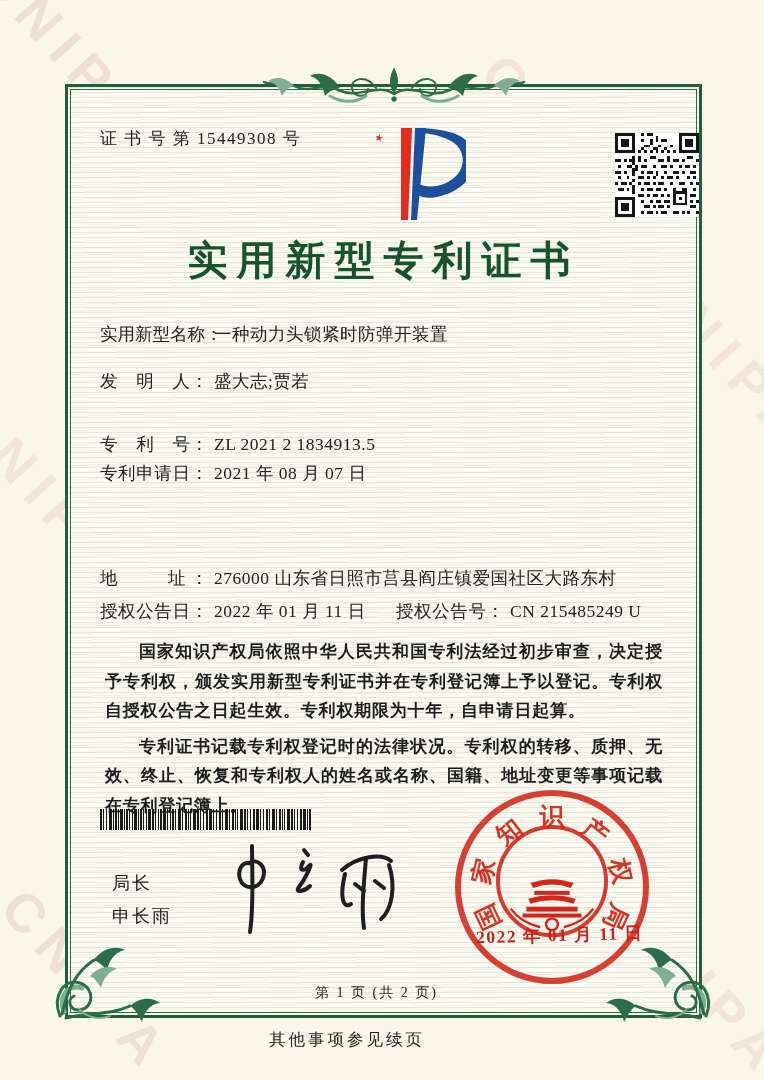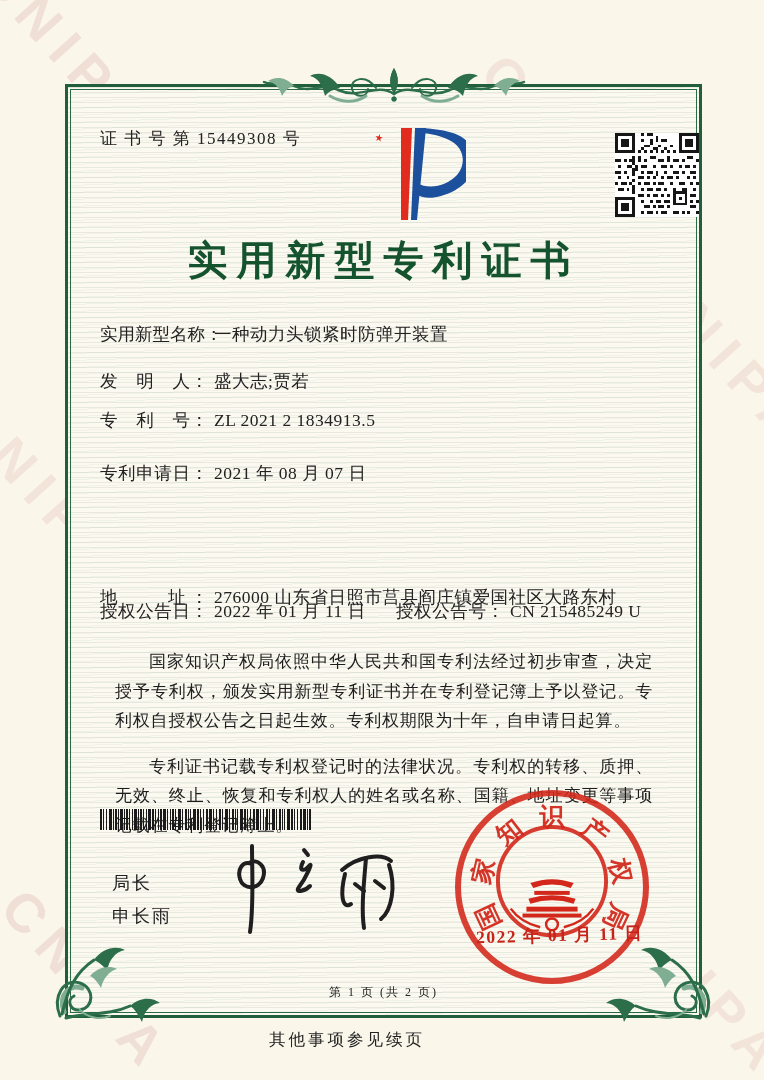--- a/index.html
+++ b/index.html
@@ -33,21 +33,21 @@
   .title{position:absolute;left:65px;top:233px;width:637px;text-align:center;
          font-size:40px;font-weight:bold;letter-spacing:9px;color:#14532d;}
 
   .field-row{position:absolute;left:100px;width:585px;font-size:17.5px;white-space:nowrap;color:#222;}
   .field-label{display:inline-block;width:108px;text-align:justify;text-align-last:justify;}
   .field-value{margin-left:6px;letter-spacing:.5px;}
   .pair2{position:absolute;left:296px;top:0;}
 
   .paragraphs{position:absolute;left:99px;top:631px;width:570px;font-size:17px;line-height:29.5px;
     text-align:justify;letter-spacing:.8px;color:#1d1d1d;}
-  .paragraphs p{margin:16px;text-indent:2em;}
+  .paragraphs p{margin:6px;text-indent:2em;font-weight:bold;}
 
   .barcode{position:absolute;left:100px;top:809px;width:212px;height:21px;}
   .signer-title{position:absolute;left:112px;top:871px;font-size:18px;letter-spacing:2px;}
   .signer-name{position:absolute;left:112px;top:904px;font-size:18px;letter-spacing:2px;}
   .signature{position:absolute;left:224px;top:838px;width:190px;height:102px;}
 
   .seal{position:absolute;left:455px;top:790px;width:194px;height:194px;z-index:6;}
   .seal-ring{position:absolute;inset:0;border:6px solid rgba(209,37,24,.88);border-radius:50%;}
   .seal-emblem{position:absolute;left:50%;top:50%;width:118px;height:118px;
                transform:translate(-50%,-55%);}
@@ -56,22 +56,22 @@
   .c1{transform:rotate(-115deg) translateY(-70px);}
   .c2{transform:rotate(-77deg)  translateY(-70px);}
   .c3{transform:rotate(-38deg)  translateY(-70px);}
   .c4{transform:rotate(0deg)    translateY(-70px);}
   .c5{transform:rotate(38deg)   translateY(-70px);}
   .c6{transform:rotate(77deg)   translateY(-70px);}
   .c7{transform:rotate(115deg)  translateY(-70px);}
   .seal-date{position:absolute;left:476px;top:923px;font-size:17.5px;font-weight:bold;
     color:#c6231a;letter-spacing:1.5px;transform:rotate(-1.5deg);white-space:nowrap;z-index:7;}
 
-  .page-number{position:absolute;left:65px;top:984px;width:637px;text-align:center;
-    font-size:12px;letter-spacing:2px;}
+  .page-number{position:absolute;left:58px;top:984px;width:637px;text-align:center;
+    font-size:14px;letter-spacing:2px;}
   .footer-note{position:absolute;left:0;top:1029px;width:694px;text-align:center;
     font-size:16.5px;letter-spacing:3px;}
 </style>
 </head>
 <body>
 
 <div class="page">
 
   <div class="watermark" style="left:-45px;top:18px;color:rgba(202,142,138,.22);">CNIPA</div>
   <div class="watermark" style="left:455px;top:115px;">CNIPA</div>
@@ -169,27 +169,27 @@
     </svg>
 
     <div class="title">实用新型专利证书</div>
 
     <div class="field-row" style="top:322px">
       <span class="field-label">实用新型名称：</span><span class="field-value">一种动力头锁紧时防弹开装置</span>
     </div>
     <div class="field-row" style="top:369px">
       <span class="field-label">发　明　人：</span><span class="field-value">盛大志;贾若</span>
     </div>
-    <div class="field-row" style="top:408px">
+    <div class="field-row" style="top:432px">
       <span class="field-label">专　利　号：</span><span class="field-value">ZL 2021 2 1834913.5</span>
     </div>
     <div class="field-row" style="top:461px">
       <span class="field-label">专利申请日：</span><span class="field-value">2021 年 08 月 07 日</span>
     </div>
-    <div class="field-row" style="top:585px">
+    <div class="field-row" style="top:566px">
       <span class="field-label">地　　址：</span><span class="field-value">276000 山东省日照市莒县阎庄镇爱国社区大路东村</span>
     </div>
     <div class="field-row" style="top:599px">
       <span class="field-label">授权公告日：</span><span class="field-value">2022 年 01 月 11 日</span>
       <span class="pair2">
         <span class="field-label">授权公告号：</span><span class="field-value">CN 215485249 U</span>
       </span>
     </div>
 
     <div class="paragraphs">

